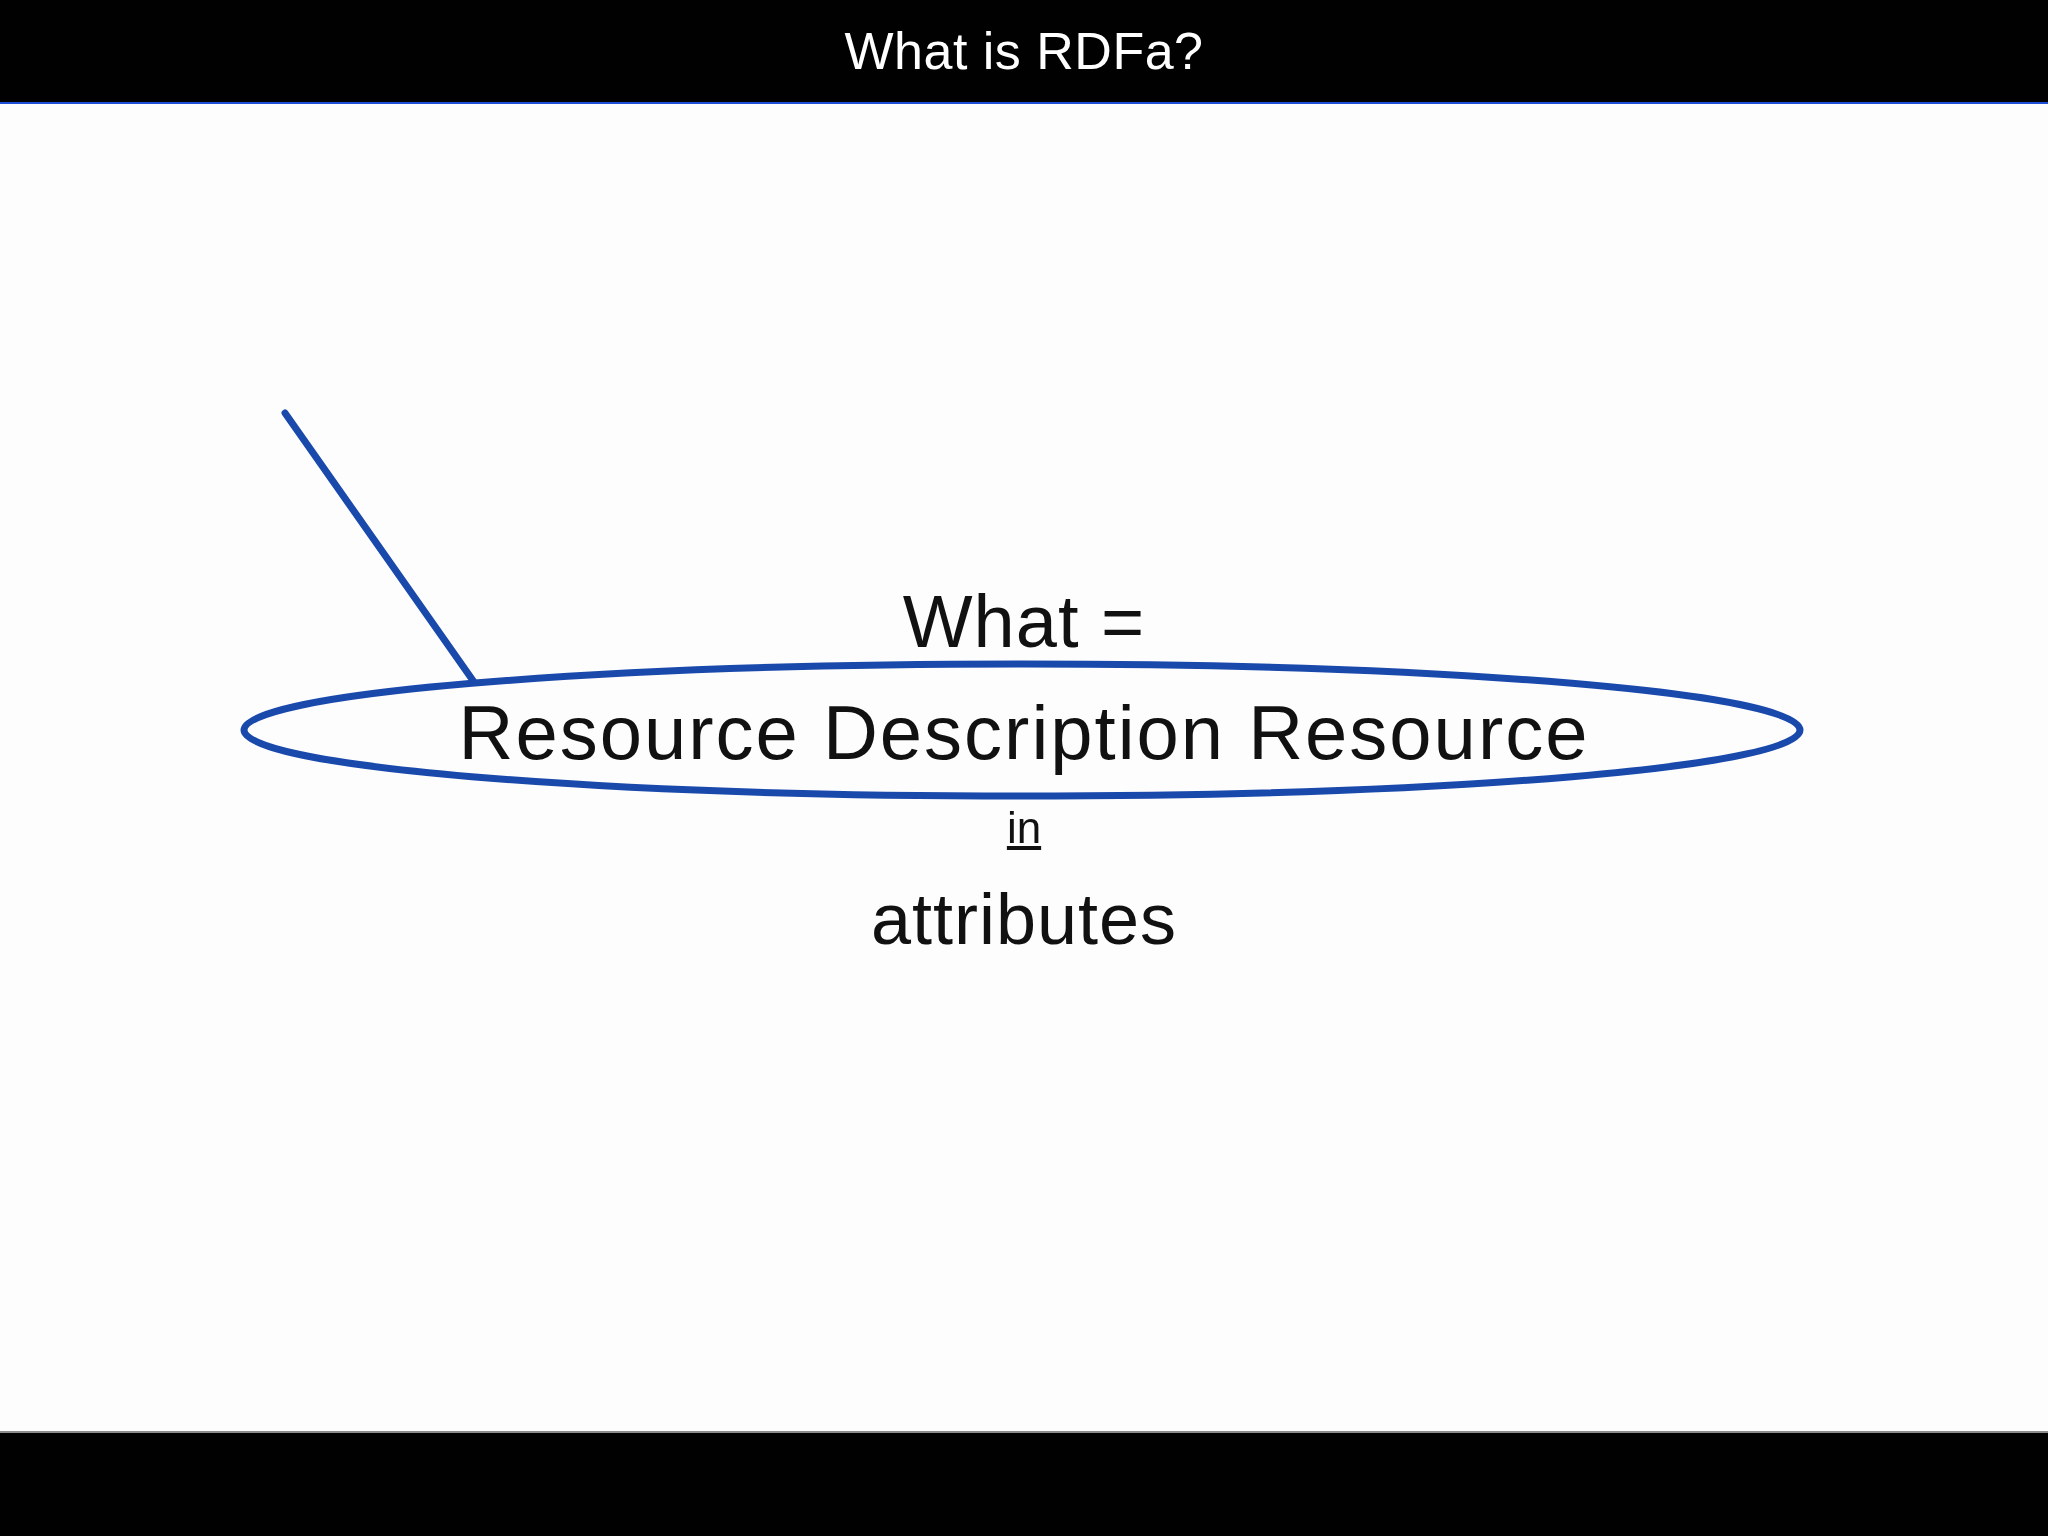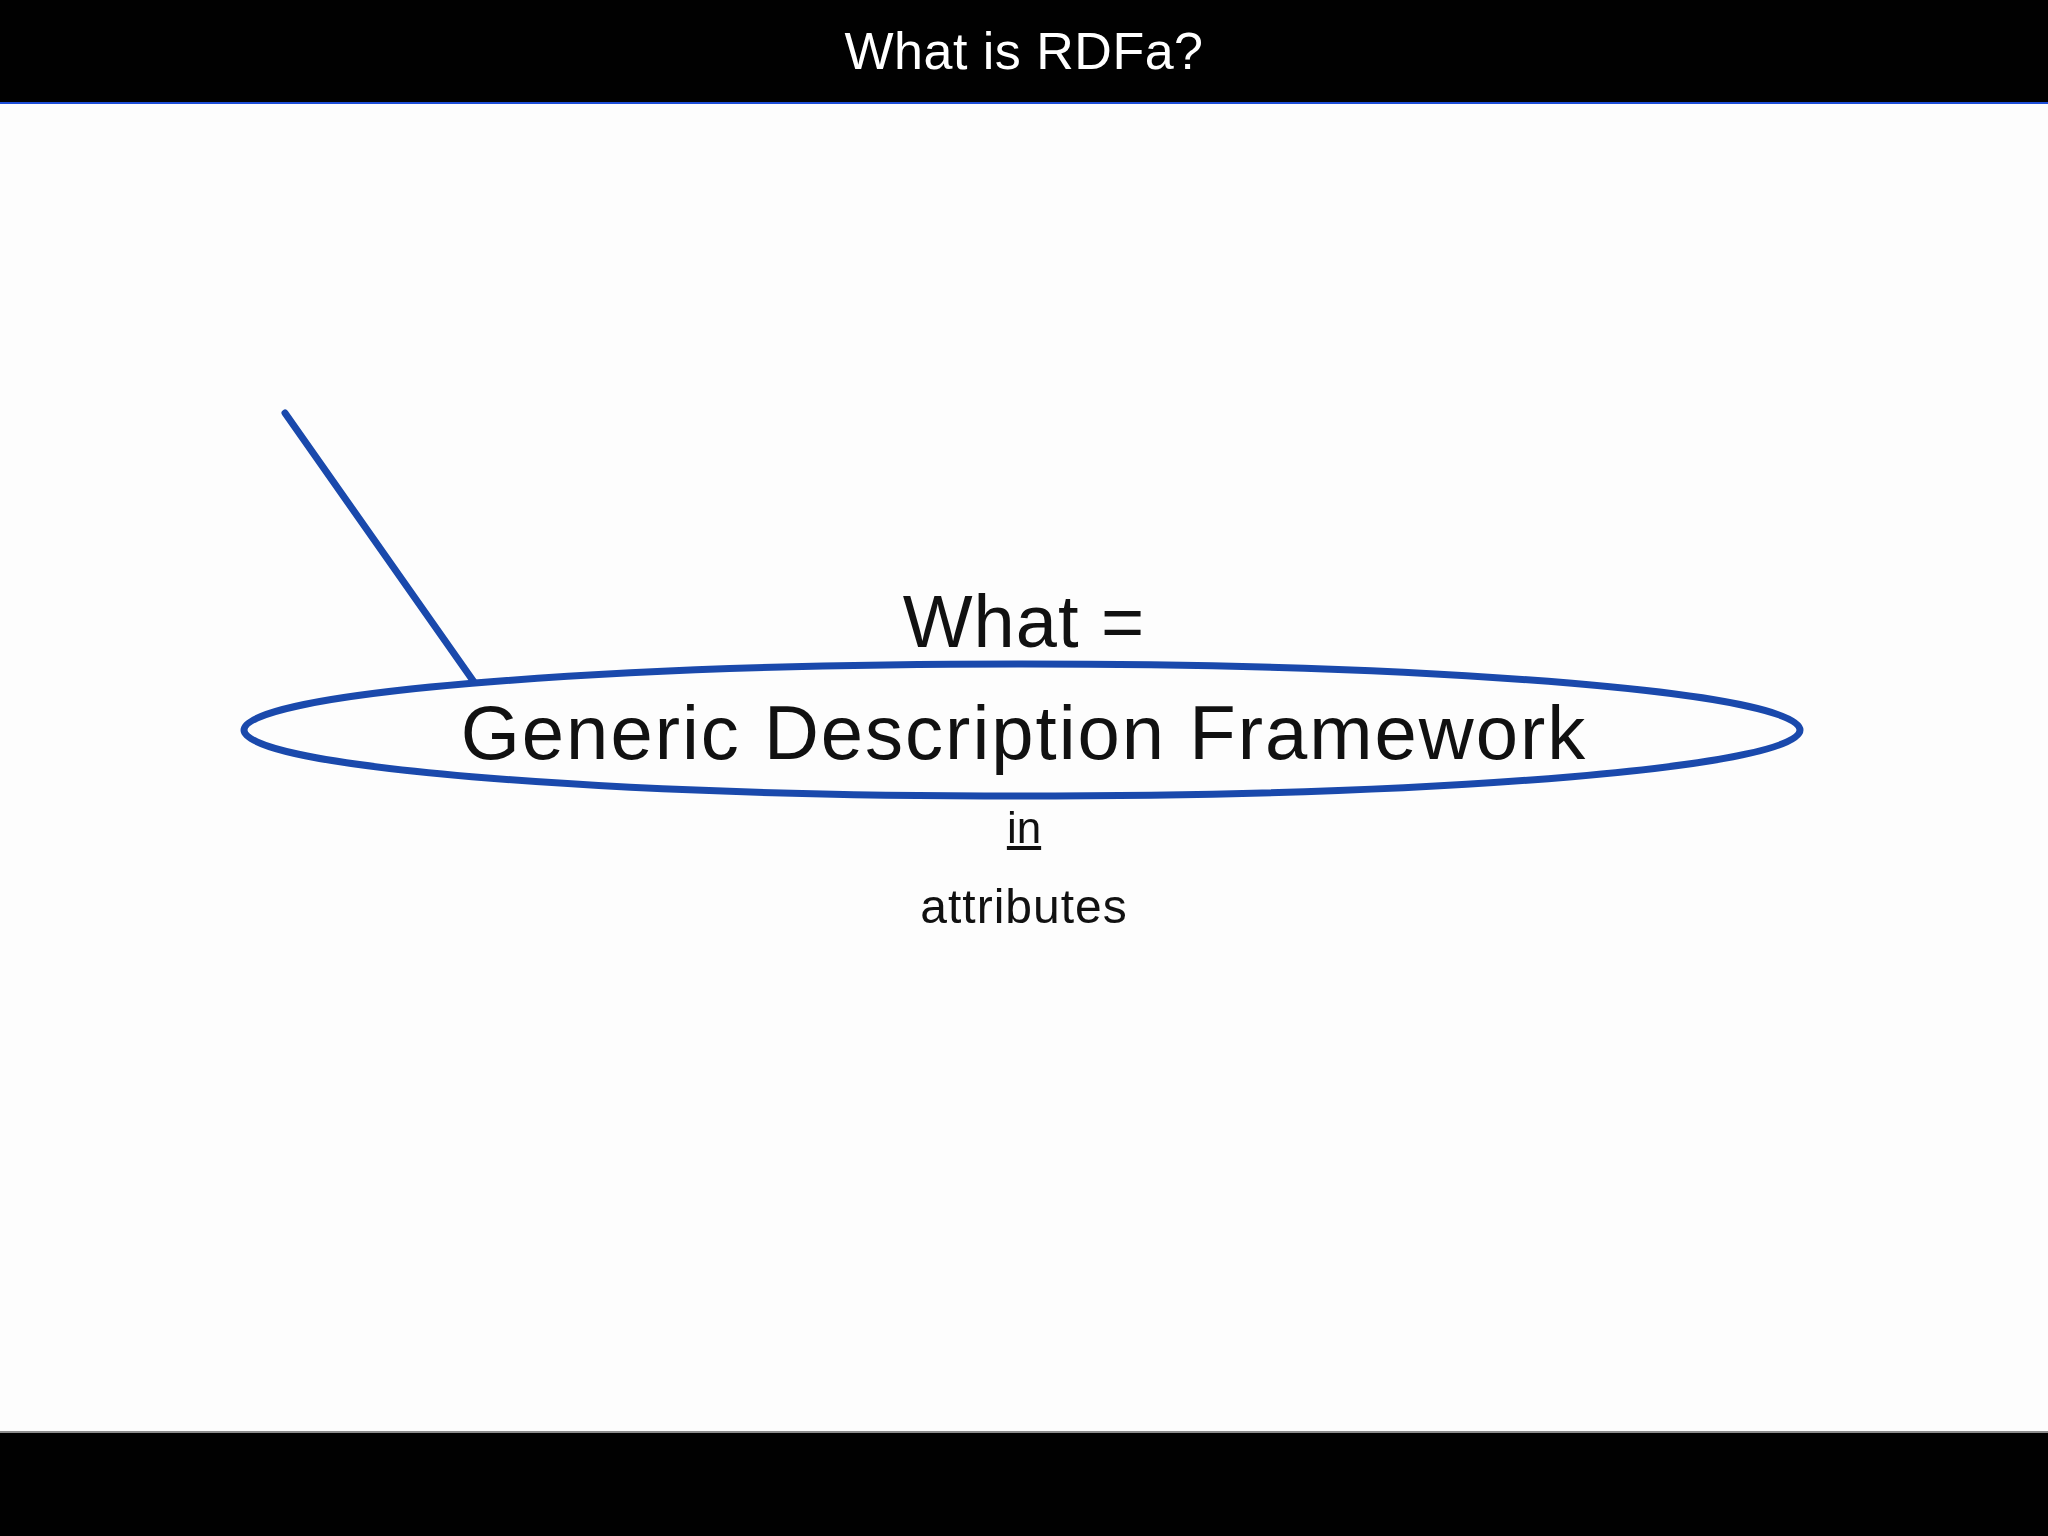--- a/index.html
+++ b/index.html
@@ -79,42 +79,42 @@
     font-size: 76px;
     letter-spacing: 2px;
   }
   .word-in {
     top: 806px;
     font-size: 44px;
     text-decoration: underline;
   }
   .word-attributes {
     top: 883px;
-    font-size: 48px;
+    font-size: 72px;
     letter-spacing: 1px;
   }
 </style>
 </head>
 <body>
 
 <div class="slide">
 
   <div class="bar bar-top">
     <div class="slide-title">What is RDFa?</div>
   </div>
 
 
   <svg class="overlay-svg" viewBox="0 0 2048 1536" xmlns="http://www.w3.org/2000/svg">
     <line x1="285" y1="413" x2="474" y2="682" stroke-width="7" stroke-linecap="round" stroke="#1a49ac"></line>
     <ellipse cx="1022" cy="730" rx="778" ry="66" fill="none" stroke-width="7" stroke="#1a49ac"></ellipse>
   </svg>
 
   <div class="big-line rdfa-eq">What =</div>
 
-  <div class="big-line circled-text">Generic Description Framework</div>
+  <div class="big-line circled-text">Resource Description Resource</div>
 
   <div class="big-line word-in">in</div>
 
   <div class="big-line word-attributes">attributes</div>
 
   <div class="bar bar-bottom"></div>
 
 </div>
 
 </body></html>

